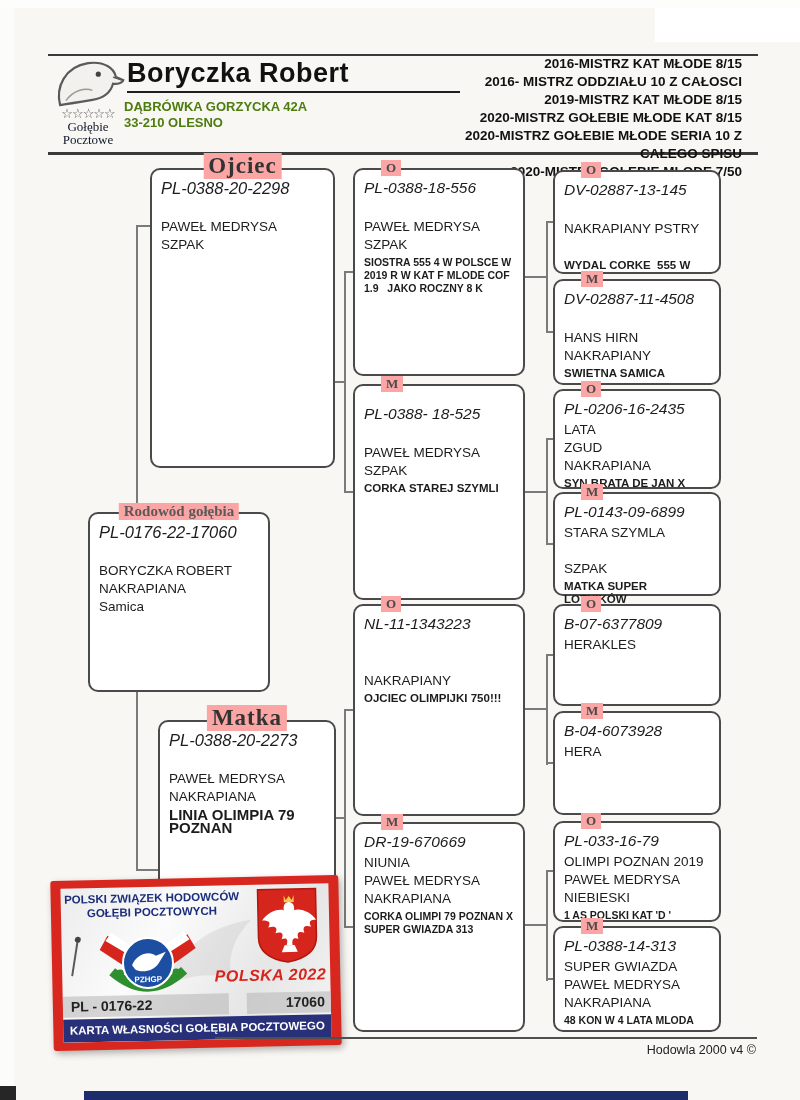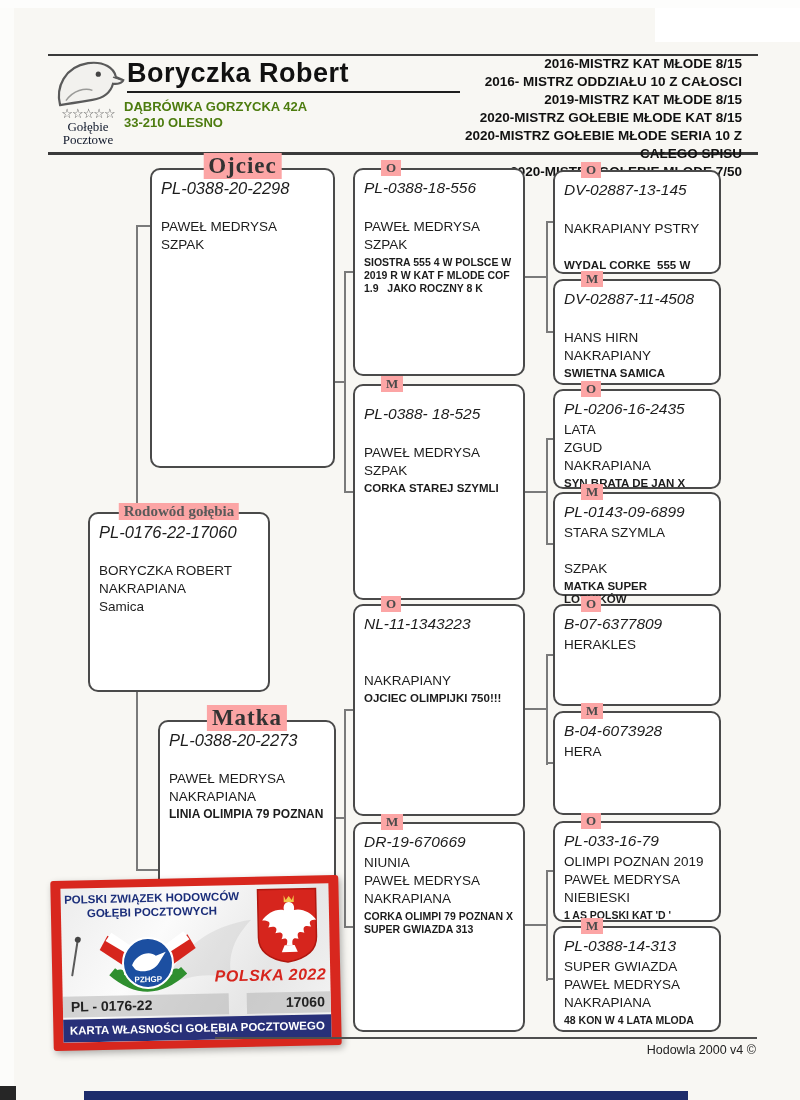--- a/index.html
+++ b/index.html
@@ -141,21 +141,21 @@
   </div>
 
   <div class="pbox" style="left:158px;top:720px;width:178px;height:312px;">
     <span class="blabel big">Matka</span>
     <div class="ring xl">PL-0388-20-2273</div>
     <div>
         <div class="pline">&nbsp;</div>
         <div class="pline">PAWEŁ MEDRYSA</div>
         <div class="pline">NAKRAPIANA</div>
       </div>
-    <div class="pnote" style="font-size:12px;">LINIA OLIMPIA 79 POZNAN</div>
+    <div class="pnote" style="font-size:15px;">LINIA OLIMPIA 79 POZNAN</div>
   </div>
 
   <div class="pbox" style="left:353px;top:168px;width:172px;height:208px;">
     <span class="blabel sm">O</span>
     <div class="ring">PL-0388-18-556</div>
     <div>
         <div class="pline">&nbsp;</div>
         <div class="pline">PAWEŁ MEDRYSA</div>
         <div class="pline">SZPAK</div>
       </div>

